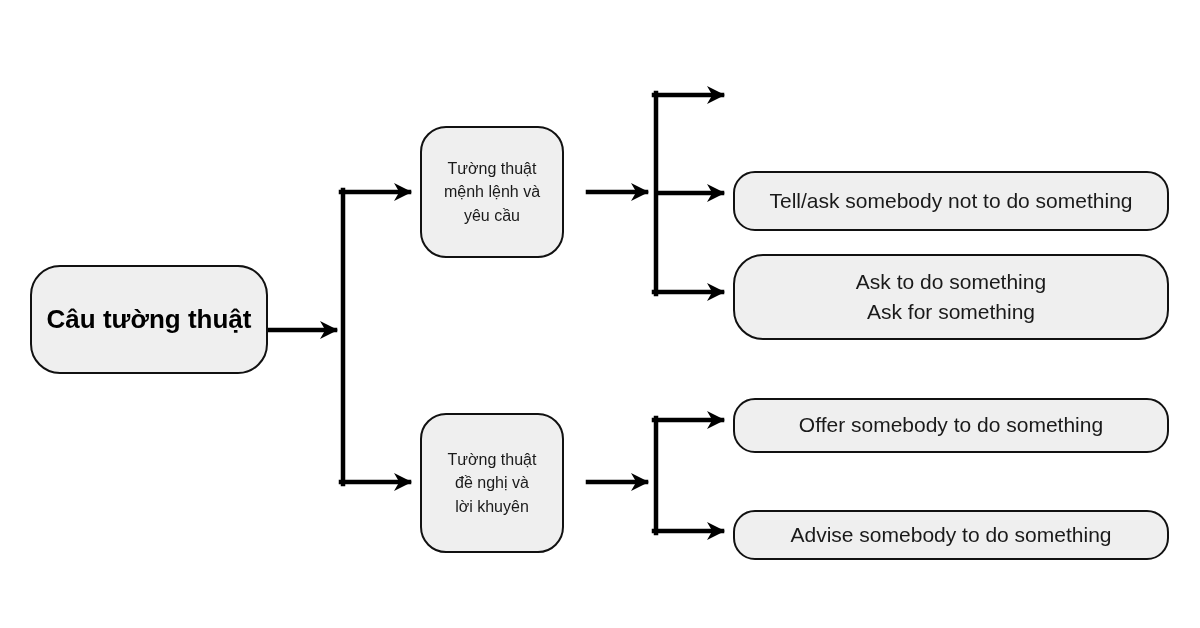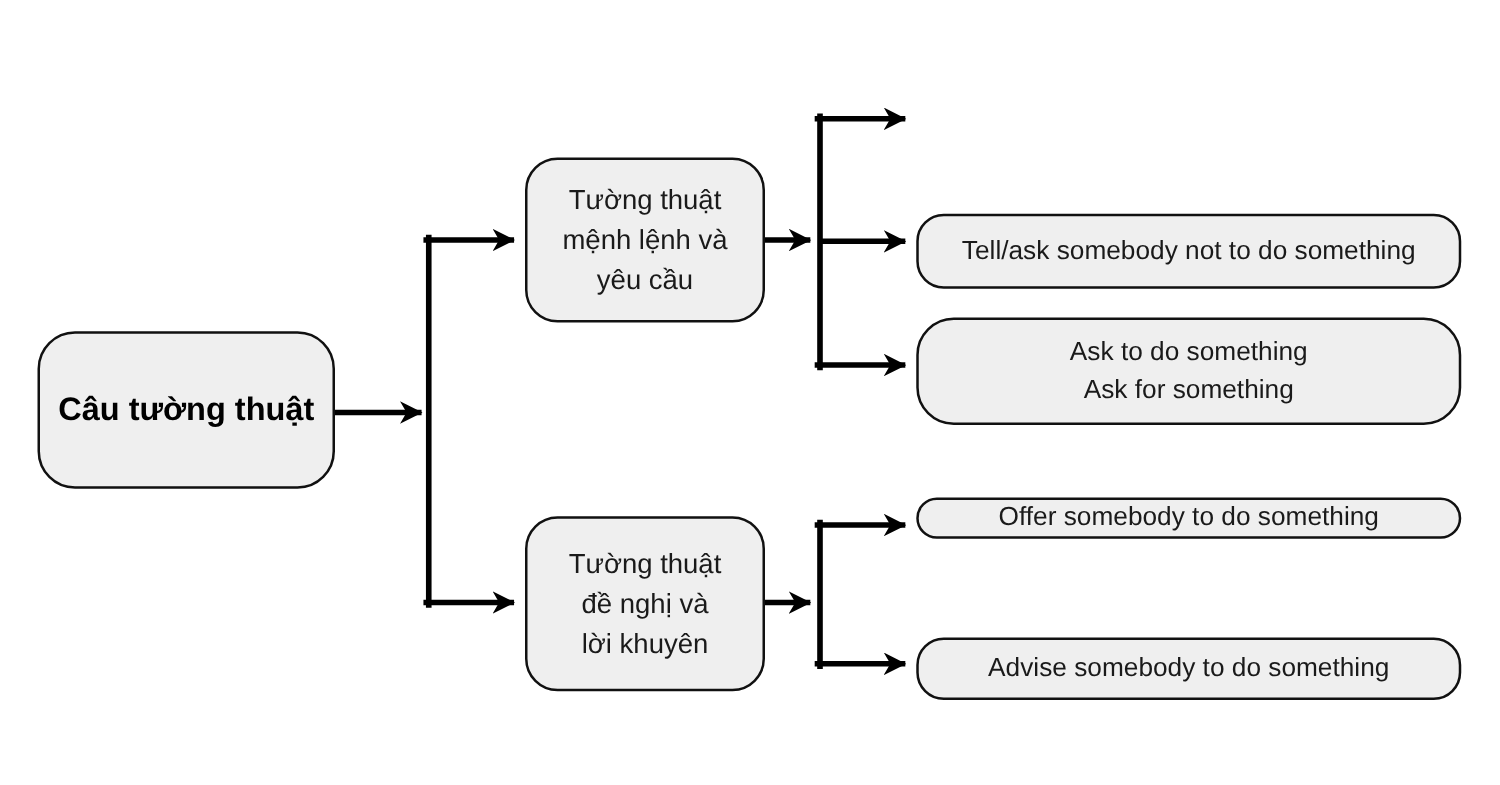--- a/index.html
+++ b/index.html
@@ -39,43 +39,43 @@
     justify-content: center;
     text-align: center;
     background: var(--node-fill, #efefef);
     border: 2px solid var(--node-border, #111111);
     color: #1a1a1a;
     white-space: pre-line;
     line-height: 1.45;
   }
   .node.root {
     left: 30px; top: 265px;
-    width: 238px; height: 126px;
+    width: 238px; height: 109px;
     border-radius: 30px;
     font-size: 26px;
     font-weight: bold;
     color: #000000;
   }
   .node.mid {
-    width: 192px;
+    width: 144px;
     border-radius: 26px;
-    font-size: 22px;
+    font-size: 16px;
   }
   .node.mid-top    { left: 420px; top: 126px; height: 132px; }
   .node.mid-bottom { left: 420px; top: 413px; height: 140px; }
   .node.leaf {
     left: 733px;
     width: 436px;
     font-size: 21px;
     border-radius: 26px;
   }
   .node.leaf-1 { top: 73px;  height: 44px; border-radius: 22px; }
   .node.leaf-2 { top: 171px; height: 60px; border-radius: 22px; }
   .node.leaf-3 { top: 254px; height: 86px; border-radius: 30px; }
-  .node.leaf-4 { top: 398px; height: 33px; border-radius: 22px; }
+  .node.leaf-4 { top: 398px; height: 55px; border-radius: 22px; }
   .node.leaf-5 { top: 510px; height: 50px; border-radius: 22px; }
 </style>
 </head>
 <body>
 
 <div class="canvas">
 
   <svg class="connectors" viewBox="0 0 1200 628" xmlns="http://www.w3.org/2000/svg">
     <defs>
       <marker id="arrow" viewBox="0 0 12 12" refX="10" refY="6" markerWidth="18" markerHeight="18" markerUnits="userSpaceOnUse" orient="auto">

